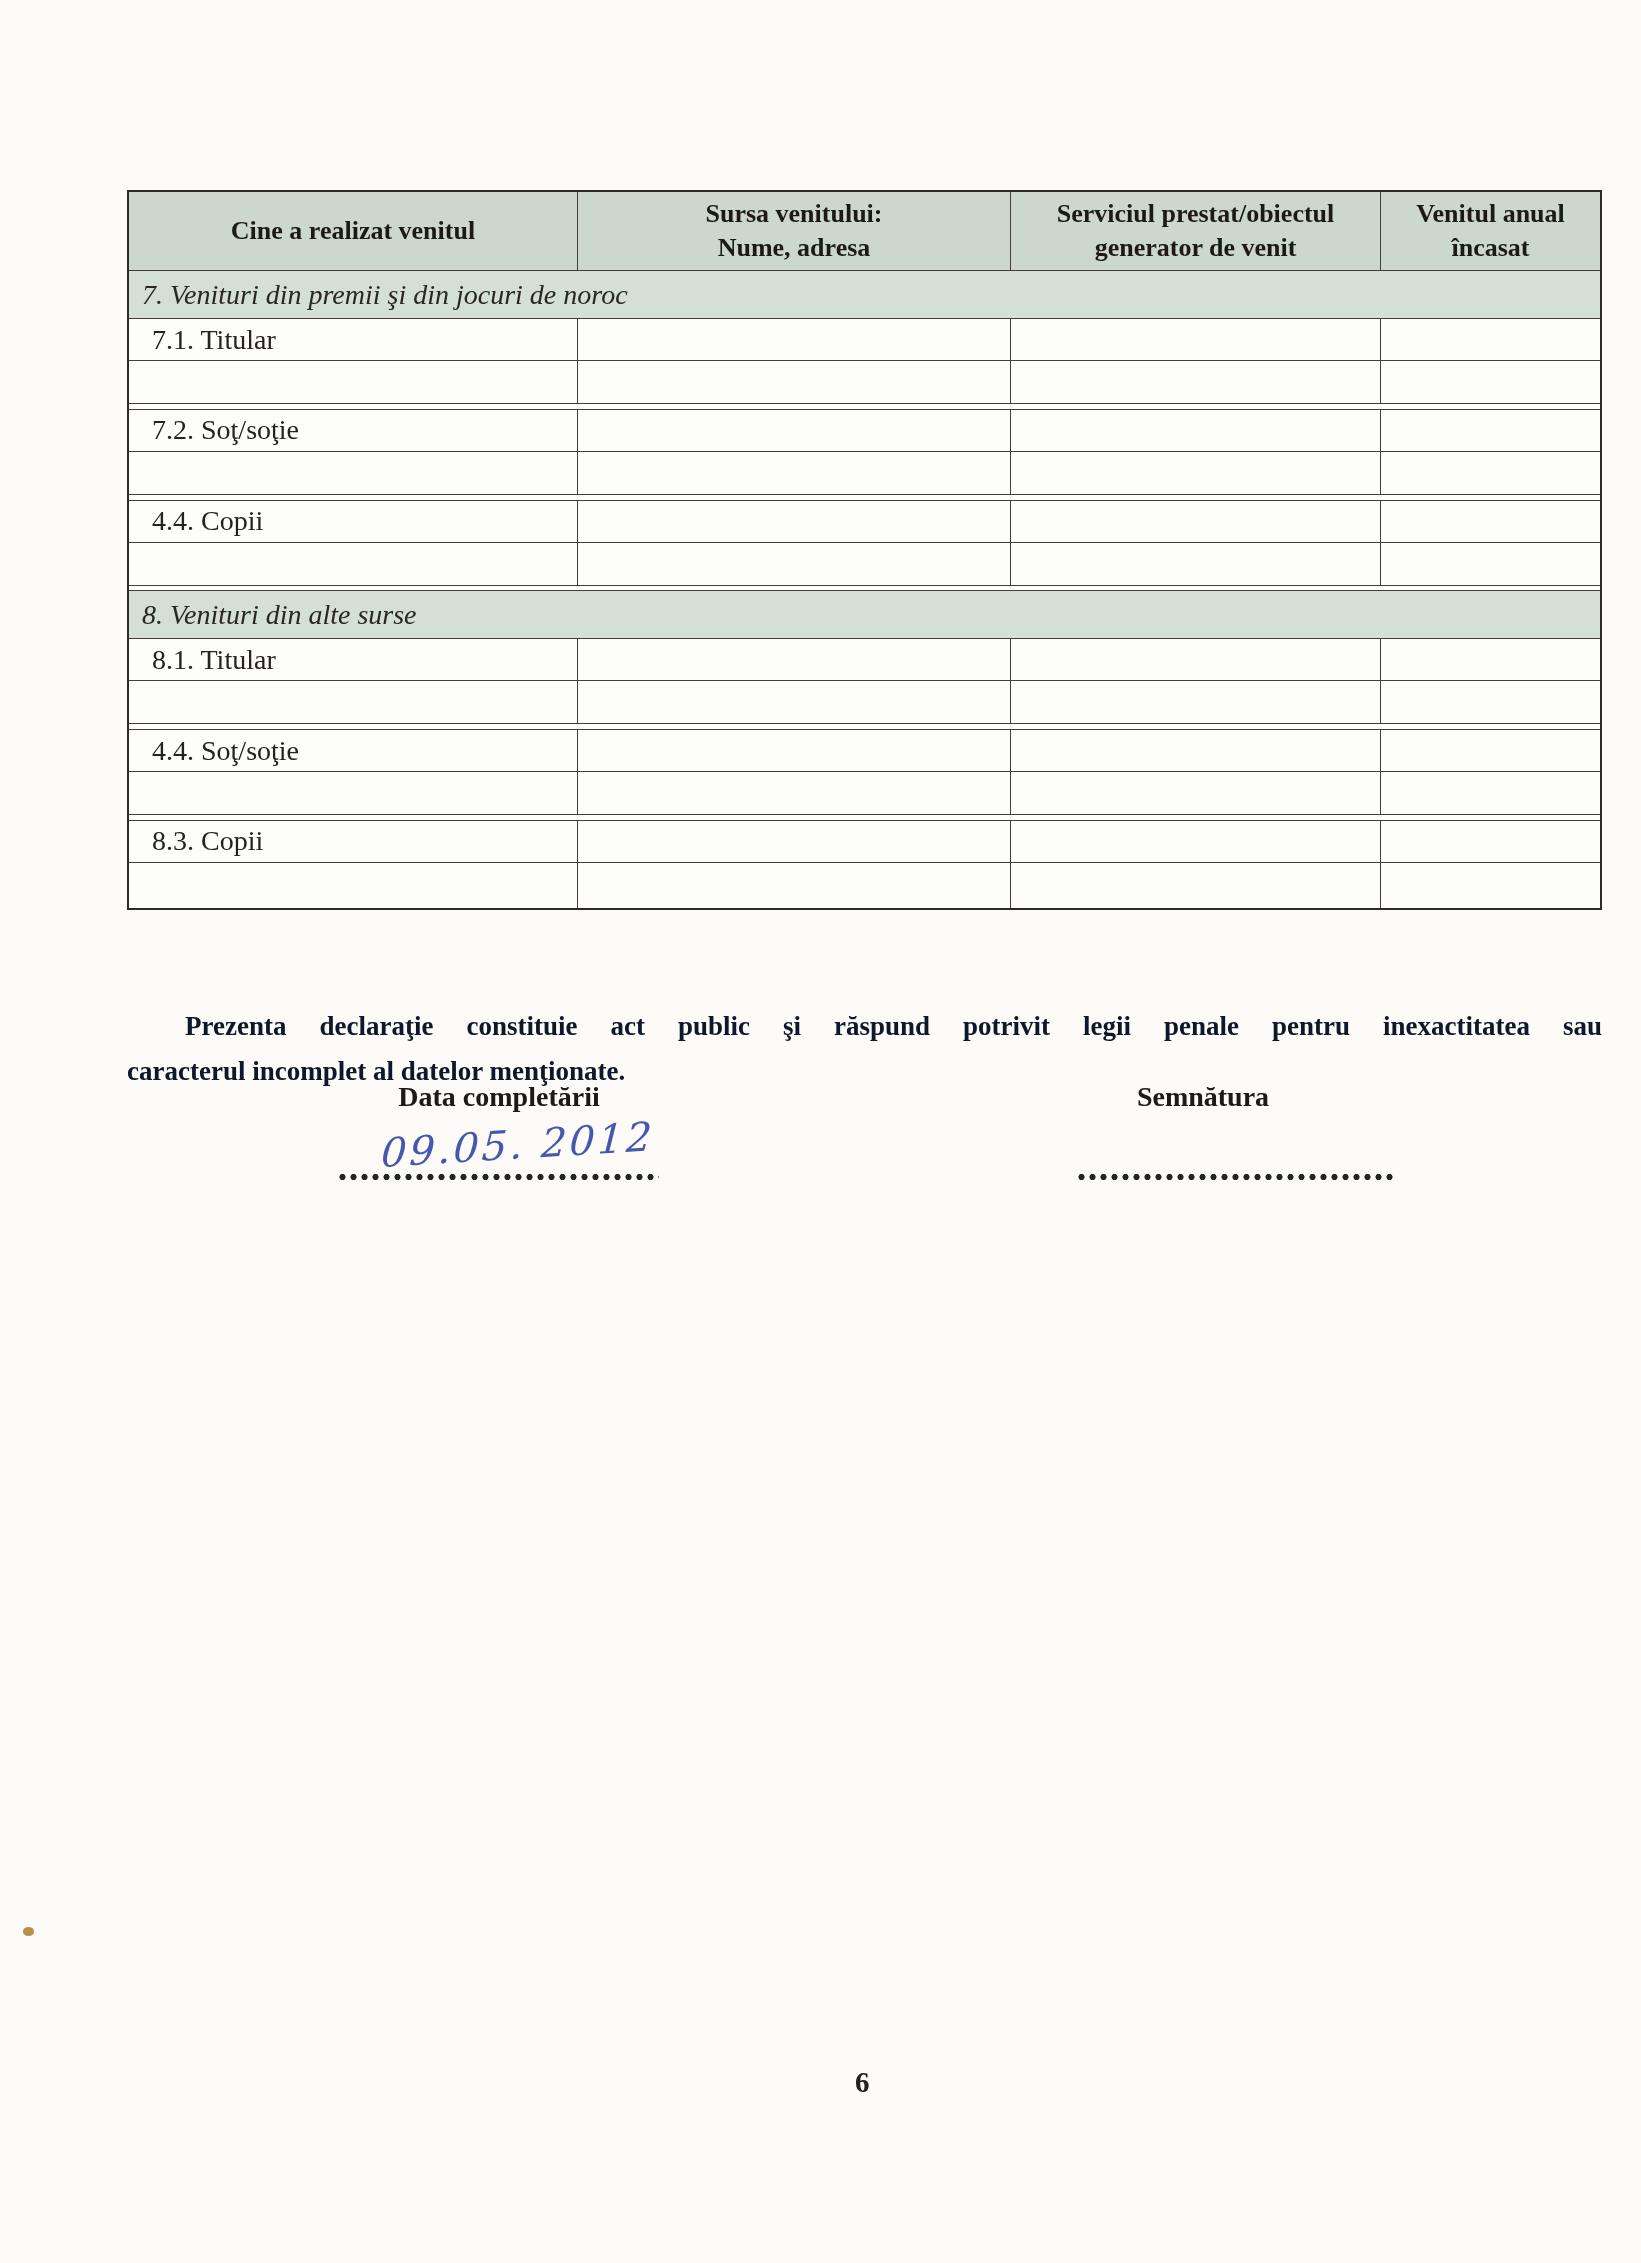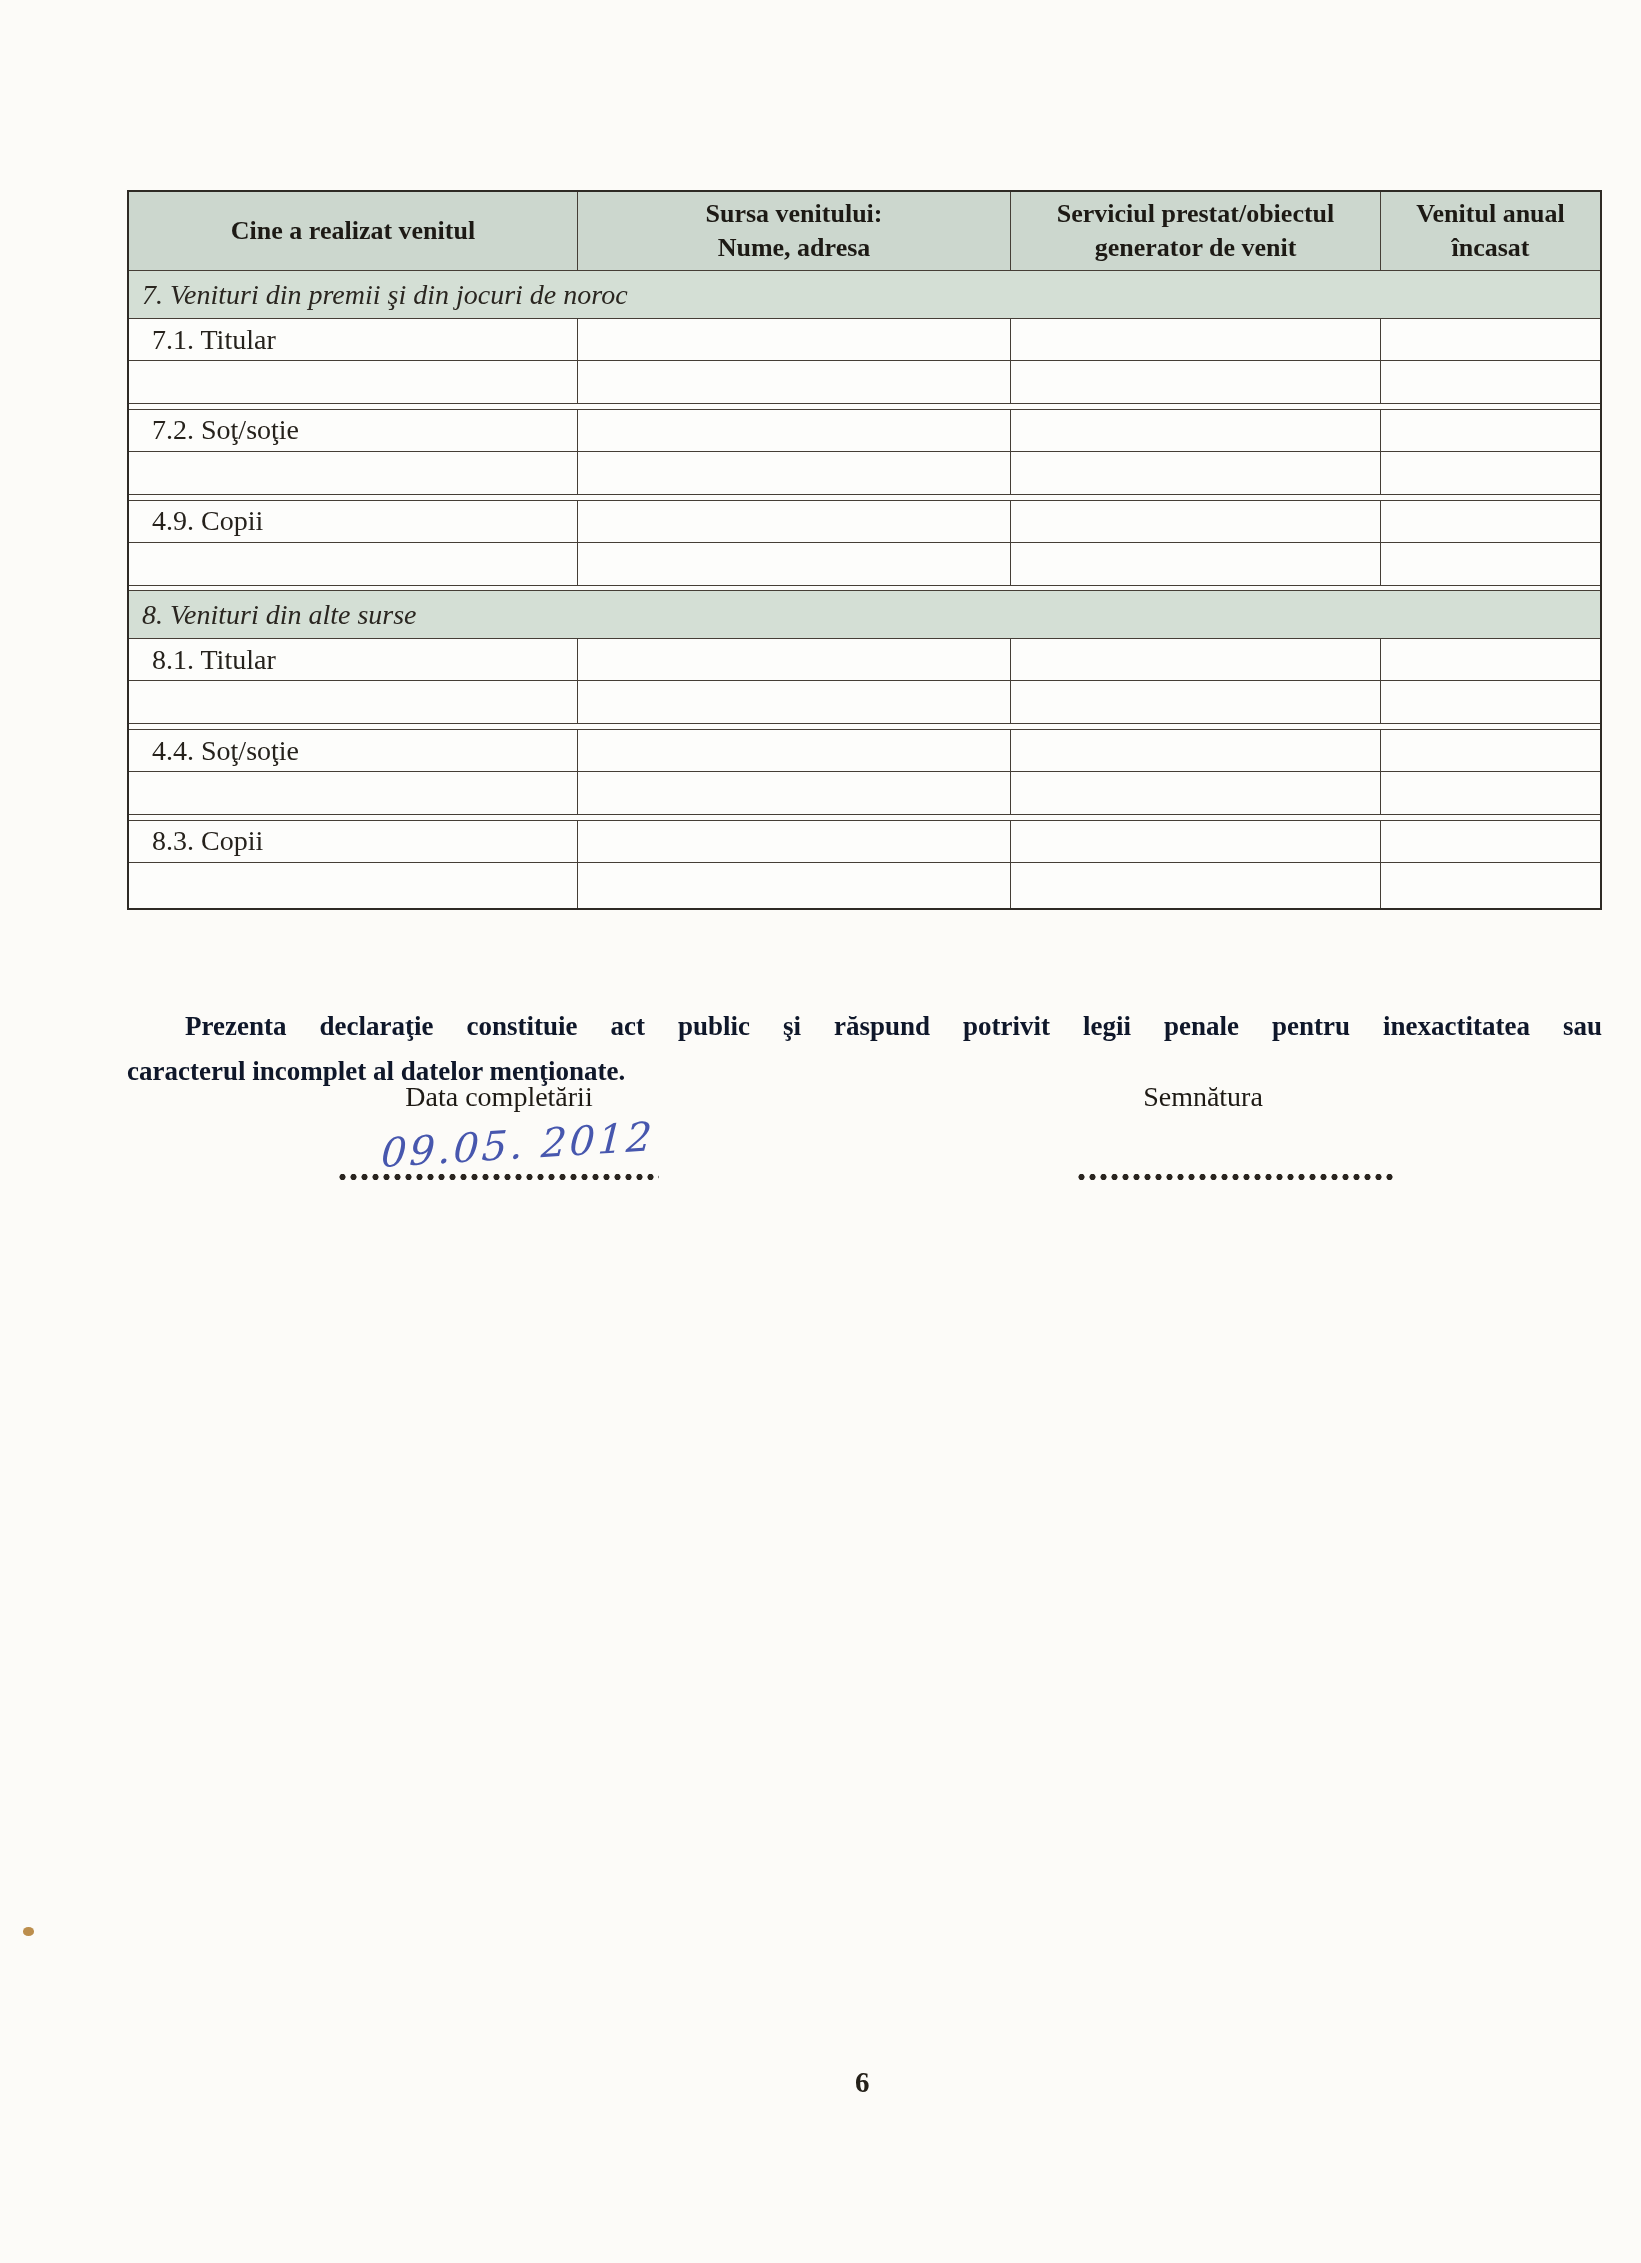--- a/index.html
+++ b/index.html
@@ -62,21 +62,21 @@
     font-weight:bold;font-size:27px;line-height:45px;
     color:#0f172a;
     margin-top:32px;
   }
   .decl-line1{text-align:justify;text-align-last:justify;text-indent:58px;word-spacing:2.9px;}
 
   
   .footer-label{
     position:absolute;top:1081px;
     transform:translateX(-50%);
-    font-weight:normal;font-size:28px;color:#1e1a15;white-space:nowrap;
+    font-weight:bold;font-size:28px;color:#1e1a15;white-space:nowrap;
   }
   .date-label{left:499px;}
   .sig-label{left:1203px;}
 
   .dotline{
     position:absolute;top:1172px;height:9.7px;
     background-image:radial-gradient(circle,#29241f 2.7px,rgba(0,0,0,0) 3.4px);
     background-size:11px 9.7px;background-repeat:repeat-x;background-position:left center;
   }
   .date-dots{left:337px;width:322px;}
@@ -143,21 +143,21 @@
     </div>
     <div class="row r-empty">
       <div class="cell c1"></div>
       <div class="cell c2"></div>
       <div class="cell c3"></div>
       <div class="cell c4"></div>
     </div>
     <div class="row r-spacer"></div>
 
     <div class="row r-label">
-      <div class="cell c1">4.9. Copii</div>
+      <div class="cell c1">4.4. Copii</div>
       <div class="cell c2"></div>
       <div class="cell c3"></div>
       <div class="cell c4"></div>
     </div>
     <div class="row r-empty">
       <div class="cell c1"></div>
       <div class="cell c2"></div>
       <div class="cell c3"></div>
       <div class="cell c4"></div>
     </div>

